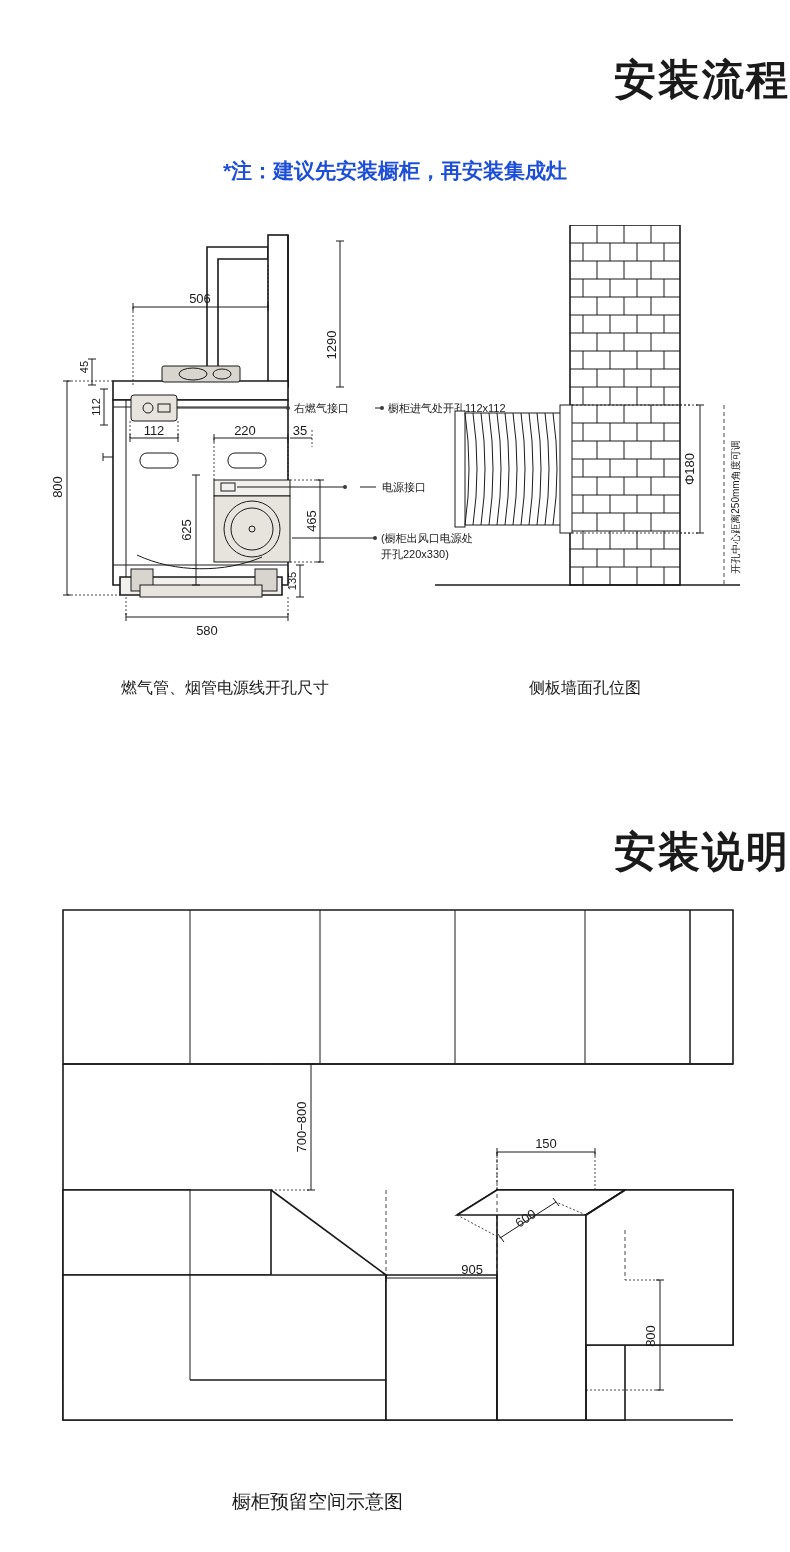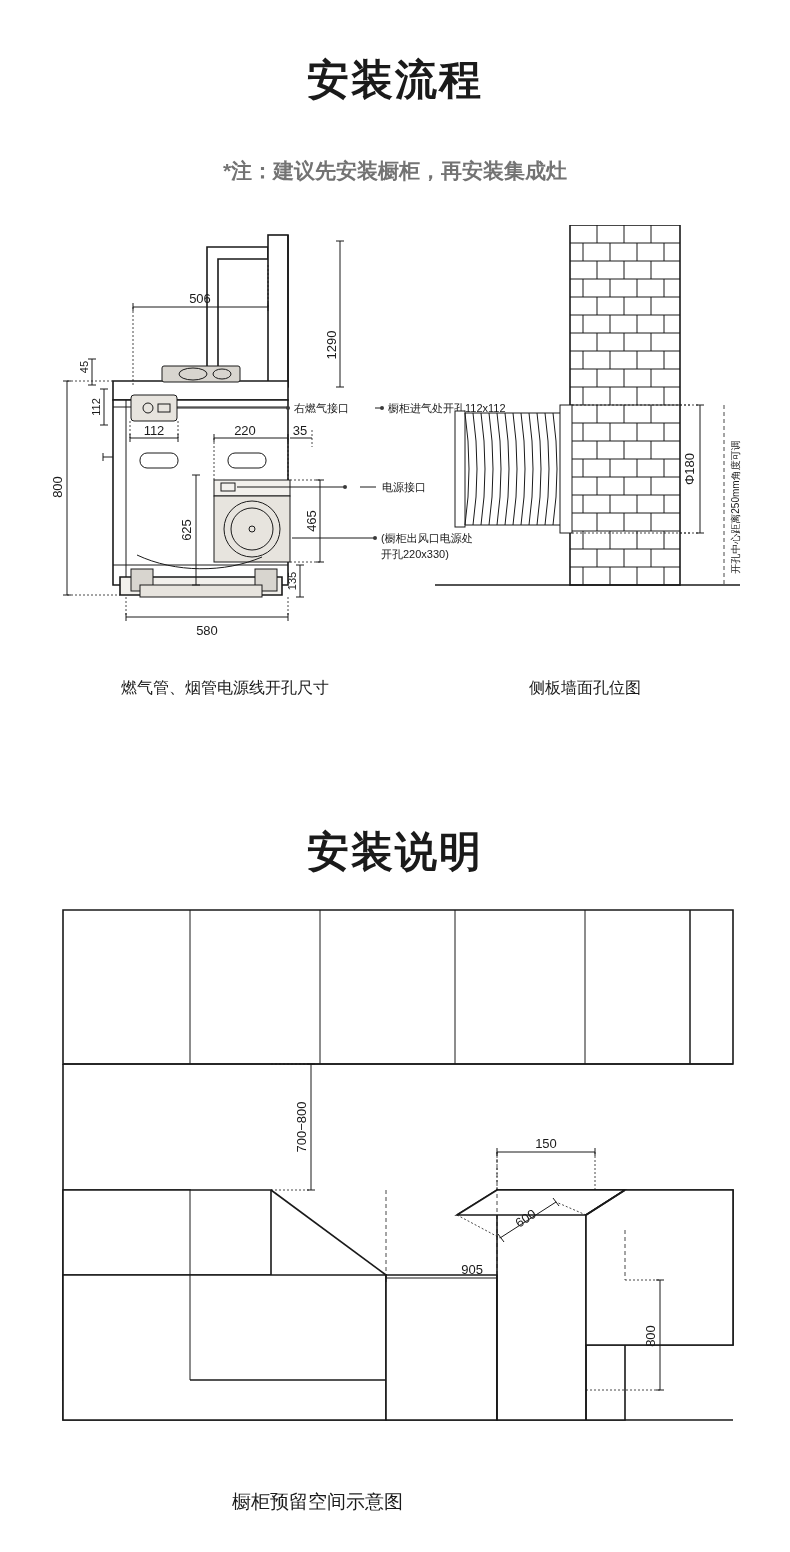--- a/index.html
+++ b/index.html
@@ -11,34 +11,34 @@
   #page {
     position: relative;
     width: 790px;
     height: 1552px;
     background: #ffffff;
     overflow: hidden;
   }
   .ttl {
     position: absolute;
     width: 100%;
-    text-align: center;
+    text-align: right;
     font-weight: bold;
     color: #1a1a1a;
     letter-spacing: 2px;
   }
   #title-1 { top: 52px; font-size: 42px; }
   #title-2 { top: 824px; font-size: 42px; }
   #note-1 {
     position: absolute;
     top: 157px; width: 100%;
     text-align: center;
     font-size: 21px;
     font-weight: bold;
-    color: #737373;
+    color: #1d4ed8;
   }
   .caption {
     position: absolute;
     font-size: 16px;
     color: #1a1a1a;
     text-align: center;
   }
   #cap-left  { top: 678px; left: 60px;  width: 330px; }
   #cap-right { top: 678px; left: 420px; width: 330px; }
   #cap-bottom{ top: 1489px; left: 0;    width: 635px; font-size: 19px; }

